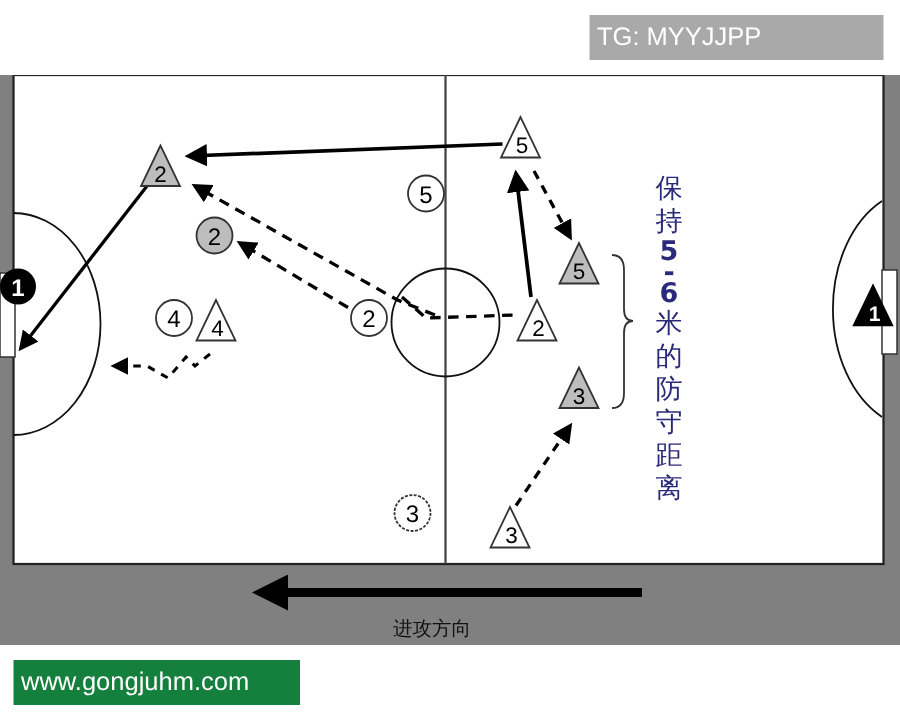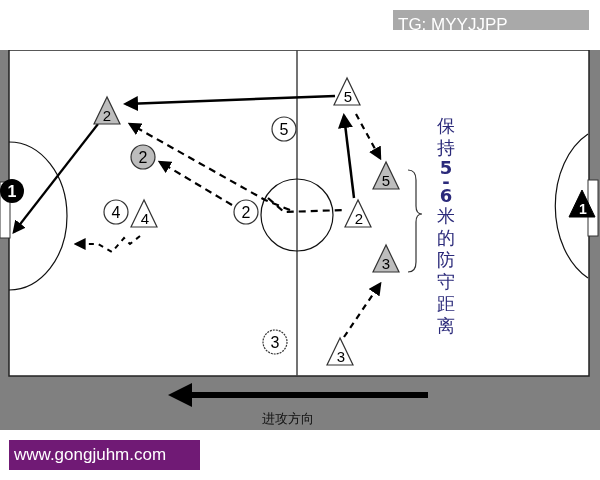--- a/index.html
+++ b/index.html
@@ -2,27 +2,27 @@
 <html><head>
   <meta charset="utf-8">
   <style>
     html, body { margin: 0; padding: 0; }
     body {
       width: 600px; height: 480px; position: relative; overflow: hidden;
       background: #ffffff;
       font-family: "Liberation Sans", "DejaVu Sans", sans-serif;
     }
     .tg-badge {
-      position: absolute; left: 393px; top: 10px; width: 196px; height: 20px;
+      position: absolute; left: 393px; top: 10px; width: 196px; height: 30px;
       background: #a9a9a9; color: #ffffff; font-size: 17px; line-height: 30px;
       padding-left: 5px; box-sizing: border-box; letter-spacing: 0px;
     }
     .site-badge {
       position: absolute; left: 9px; top: 440px; width: 191px; height: 30px;
-      background: #701a75; color: #ffffff; font-size: 17px; line-height: 30px;
+      background: #15803d; color: #ffffff; font-size: 17px; line-height: 30px;
       padding-left: 5px; box-sizing: border-box;
     }
     .field-wrap { position: absolute; left: 0; top: 50px; width: 600px; height: 380px; }
     svg text { font-family: "Liberation Sans", "DejaVu Sans", sans-serif; }
     .vlabel {
       position: absolute; left: 434px; top: 115px; width: 24px;
       color: #2b2a7a; font-size: 18px; line-height: 22px; text-align: center;
       font-family: "DejaVu Sans", sans-serif;
     }
     .vlabel span { display: block; }

